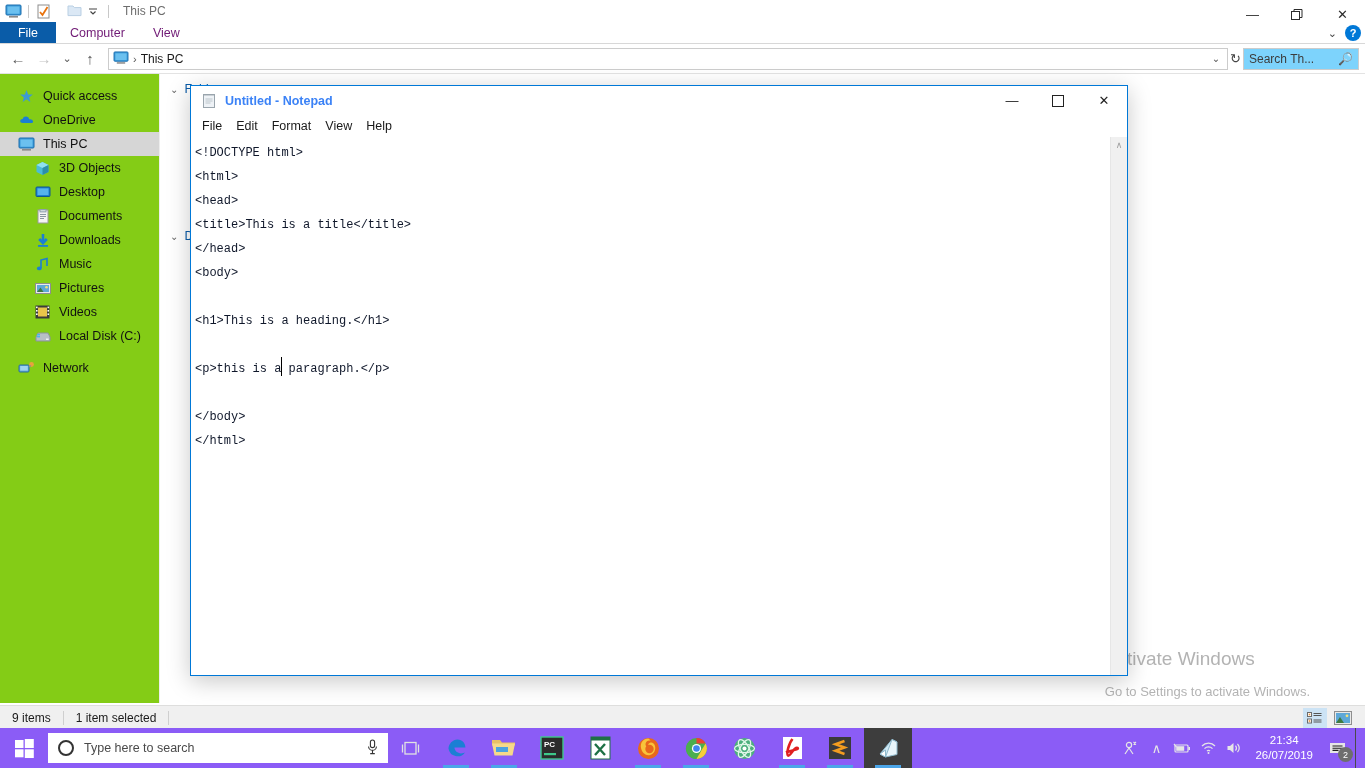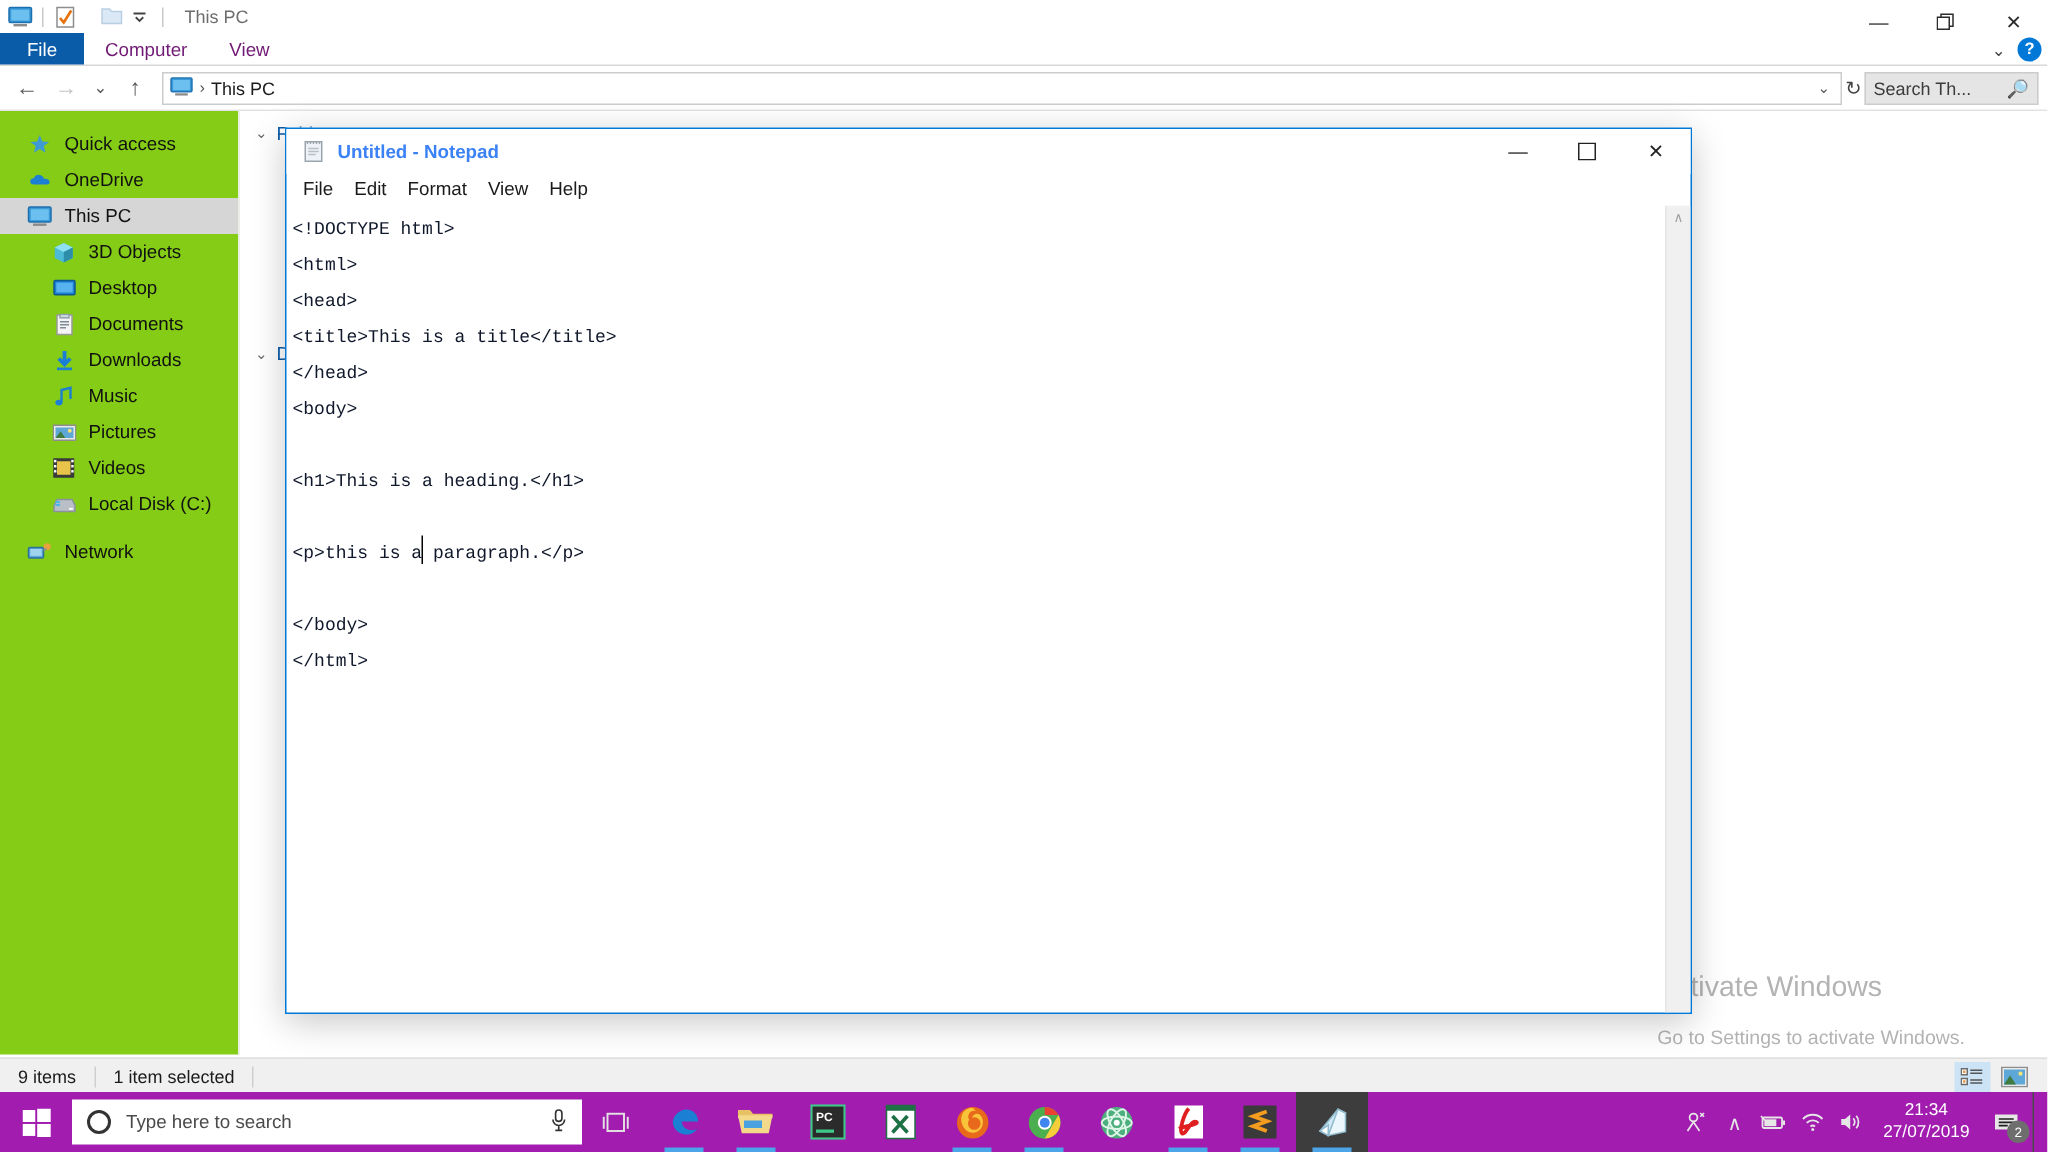--- a/index.html
+++ b/index.html
@@ -60,21 +60,21 @@
     flex: 1; height: 22px; border: 1px solid #cccccc; background: #fff;
     display: flex; align-items: center; padding: 0 4px; gap: 4px; margin-left: 4px;
   }
   .addr-pc-icon { width: 16px; height: 16px; }
   .addr-sep { color: #555; font-size: 11px; }
   .addr-text { font-size: 12px; color: #1a1a1a; }
   .addr-right { margin-left: auto; display: flex; align-items: center; gap: 8px; padding-right: 3px; }
   .addr-chev { font-size: 10px; color: #555; }
   .refresh { font-size: 13px; color: #444; }
   .searchbox {
-    width: 116px; height: 22px; border: 1px solid #cccccc; background: #e5e5e5;
+    width: 116px; height: 22px; border: 1px solid #cccccc; background: #7dd3fc;
     display: flex; align-items: center; justify-content: space-between; padding: 0 5px;
   }
   .searchbox span { font-size: 12px; color: #3c3c3c; }
   .search-mag { font-size: 12px; color: #333; transform: scaleX(-1); }
 
   .ex-body { display: flex; height: 629px; }
   .navpane {
     width: 159px; background: #84cc16; padding-top: 10px; position: relative;
   }
   .nav-item {
@@ -141,21 +141,21 @@
   
   .watermark {
     position: absolute; right: 55px; top: 648px; text-align: left; pointer-events: none;
   }
   .wm-line1 { font-size: 19px; color: #b3b3b3; }
   .wm-line2 { font-size: 13px; color: #b3b3b3; margin-top: 14px; }
 
   
   .taskbar {
     position: absolute; left: 0; bottom: 0; width: 1365px; height: 40px;
-    background: #a21caf; display: flex; align-items: center;
+    background: #8b5cf6; display: flex; align-items: center;
   }
   .start-btn { width: 48px; height: 40px; display: flex; align-items: center; justify-content: center; }
   .searchbar-tb {
     width: 340px; height: 30px; background: #ffffff; display: flex; align-items: center;
     margin-left: 0px; padding: 0 10px; gap: 10px;
   }
   .search-ring {
     width: 16px; height: 16px; border: 2px solid #333; border-radius: 50%;
   }
   .searchbar-tb .ph { flex: 1; font-size: 12.5px; color: #4a4a4a; }
@@ -636,21 +636,21 @@
           </svg>
       </span>
       <span class="tray-icon">
         <svg width="17" height="14" viewBox="0 0 17 14">
             <path d="M1.5 5 H4 L7.5 2 V12 L4 9 H1.5 Z" fill="#e6e6e6"></path>
             <path d="M9.5 4.5 A4 4 0 0 1 9.5 9.5 M11.5 2.8 A6.6 6.6 0 0 1 11.5 11.2" stroke="#e6e6e6" stroke-width="1.2" fill="none"></path>
           </svg>
       </span>
       <span class="clock">
         <div>21:34</div>
-        <div>27/07/2019</div>
+        <div>26/07/2019</div>
       </span>
       <span class="notif">
         <svg width="18" height="15" viewBox="0 0 18 15">
             <rect x="1" y="2" width="15" height="10" fill="#e6e6e6"></rect>
             <path d="M3.5 5 h10 M3.5 7.2 h10 M3.5 9.4 h6" stroke="#1f1f1f" stroke-width="1.1"></path>
           </svg>
         <span class="notif-badge">2</span>
       </span>
       <span class="show-desktop"></span>
     </div>

